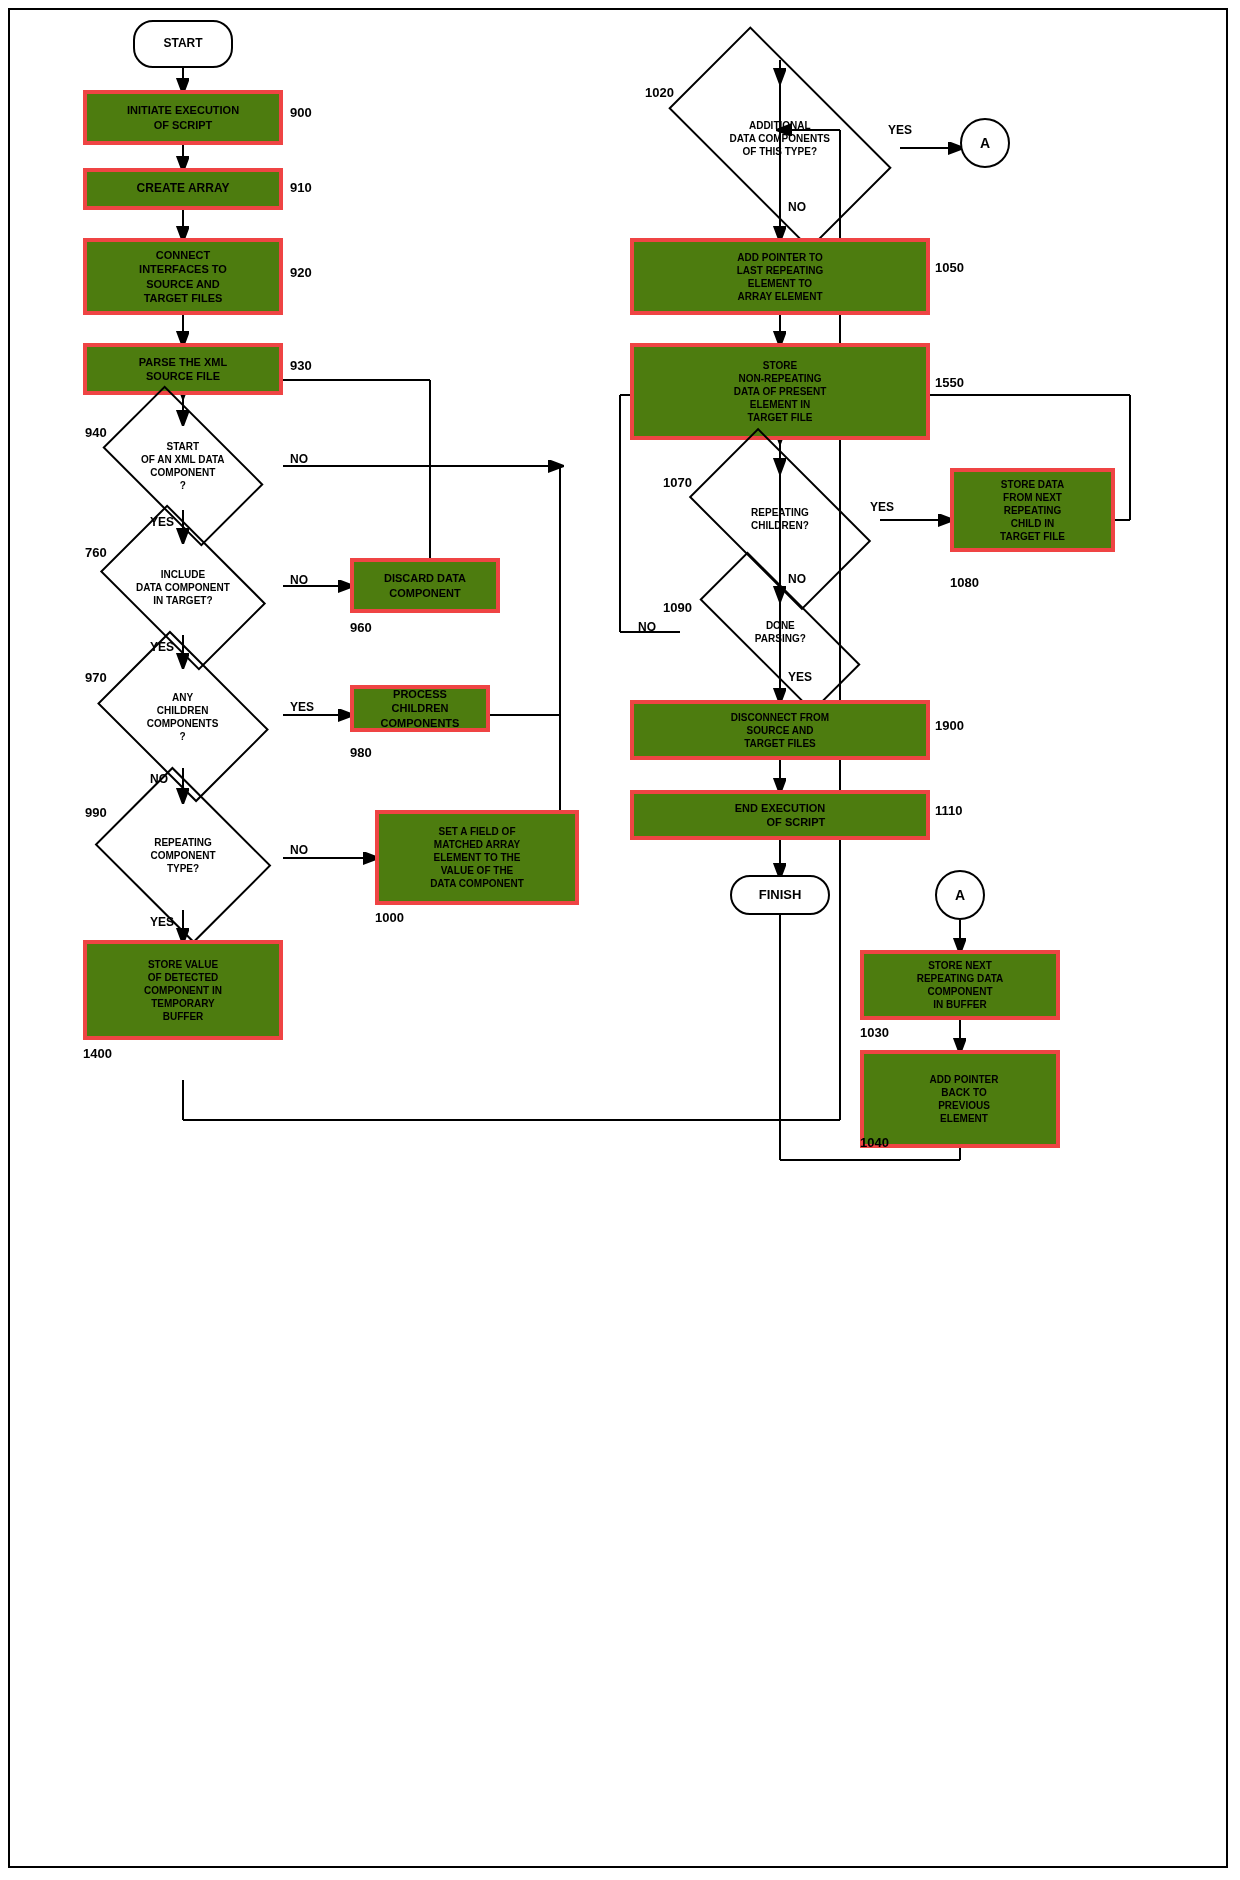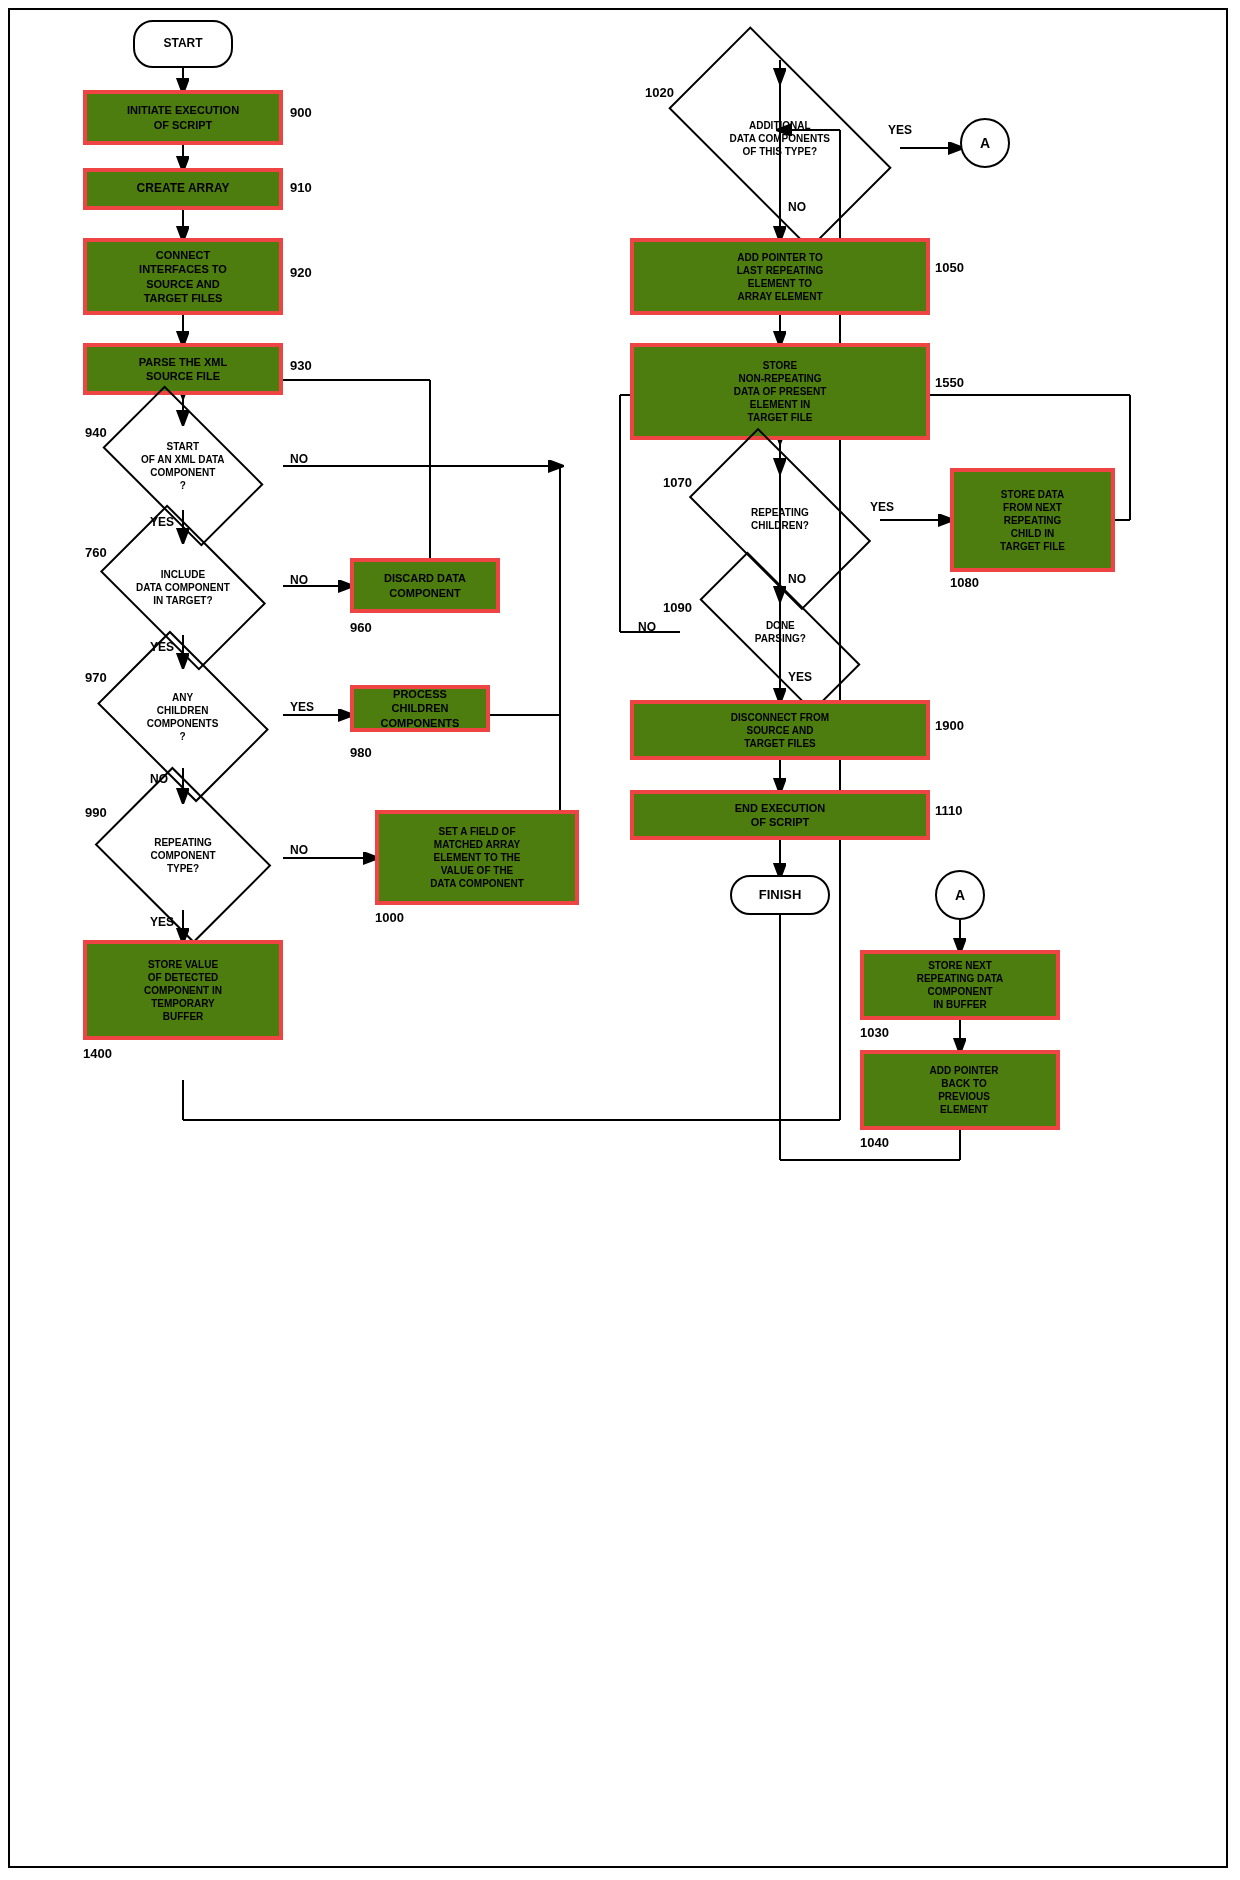--- a/index.html
+++ b/index.html
@@ -277,57 +277,57 @@
 
   <div class="shape diamond" style="left:700px; top:470px; width:160px; height:98px;">
     <div class="diamond-text" style="font-size:10px; font-weight:bold; line-height:1.3;">REPEATING<br>CHILDREN?</div>
   </div>
   <div class="label-num" style="left:663px; top:475px;">1070</div>
 
   <div class="arrow-label" style="left:870px; top:500px;">YES</div>
 
   <div class="arrow-label" style="left:788px; top:572px;">NO</div>
 
-  <div class="shape rect" style="left:950px; top:468px; width:165px; height:104px;">
+  <div class="shape rect" style="left:950px; top:468px; width:165px; height:84px;">
     <span style="font-size:10px; font-weight:bold; text-align:center; line-height:1.3;">STORE DATA<br>FROM NEXT<br>REPEATING<br>CHILD IN<br>TARGET FILE</span>
   </div>
   <div class="label-num" style="left:950px; top:575px;">1080</div>
 
   <div class="shape diamond" style="left:700px; top:598px; width:160px; height:68px;">
     <div class="diamond-text" style="font-size:10px; font-weight:bold; line-height:1.3;">DONE<br>PARSING?</div>
   </div>
   <div class="label-num" style="left:663px; top:600px;">1090</div>
 
   <div class="arrow-label" style="left:788px; top:670px;">YES</div>
 
   <div class="arrow-label" style="left:638px; top:620px;">NO</div>
 
   <div class="shape rect" style="left:630px; top:700px; width:300px; height:60px;">
     <span style="font-size:10px; font-weight:bold; text-align:center; line-height:1.3;">DISCONNECT FROM<br>SOURCE AND<br>TARGET FILES</span>
   </div>
   <div class="label-num" style="left:935px; top:718px;">1900</div>
 
   <div class="shape rect" style="left:630px; top:790px; width:300px; height:50px;">
-    <span style="font-size:11px; font-weight:bold; text-align:center; line-height:1.3;">END EXECUTION<br>OF SCRIPT</span>
+    <span style="font-size:11px; font-weight:bold; text-align:right; line-height:1.3;">END EXECUTION<br>OF SCRIPT</span>
   </div>
   <div class="label-num" style="left:935px; top:803px;">1110</div>
 
   <div class="shape rounded-rect" style="left:730px; top:875px; width:100px; height:40px;">
     <span style="font-size:13px; font-weight:bold;">FINISH</span>
   </div>
 
   <div class="shape circle" style="left:935px; top:870px; width:50px; height:50px;">
     <span style="font-size:14px; font-weight:bold;">A</span>
   </div>
 
   <div class="shape rect" style="left:860px; top:950px; width:200px; height:70px;">
     <span style="font-size:10px; font-weight:bold; text-align:center; line-height:1.3;">STORE NEXT<br>REPEATING DATA<br>COMPONENT<br>IN BUFFER</span>
   </div>
   <div class="label-num" style="left:860px; top:1025px;">1030</div>
 
-  <div class="shape rect" style="left:860px; top:1050px; width:200px; height:80px;padding-left:8px;">
+  <div class="shape rect" style="left:860px; top:1050px; width:200px; height:98px;padding-left:8px;">
     <span style="font-size:10px; font-weight:bold; text-align:center; line-height:1.3;">ADD POINTER<br>BACK TO<br>PREVIOUS<br>ELEMENT</span>
   </div>
   <div class="label-num" style="left:860px; top:1135px;">1040</div>
 
   <div style="position:absolute; top:8px; left:8px; width:1220px; height:1860px; border:2px solid #000; pointer-events:none;"></div>
 
 </div>
 
 </body></html>

